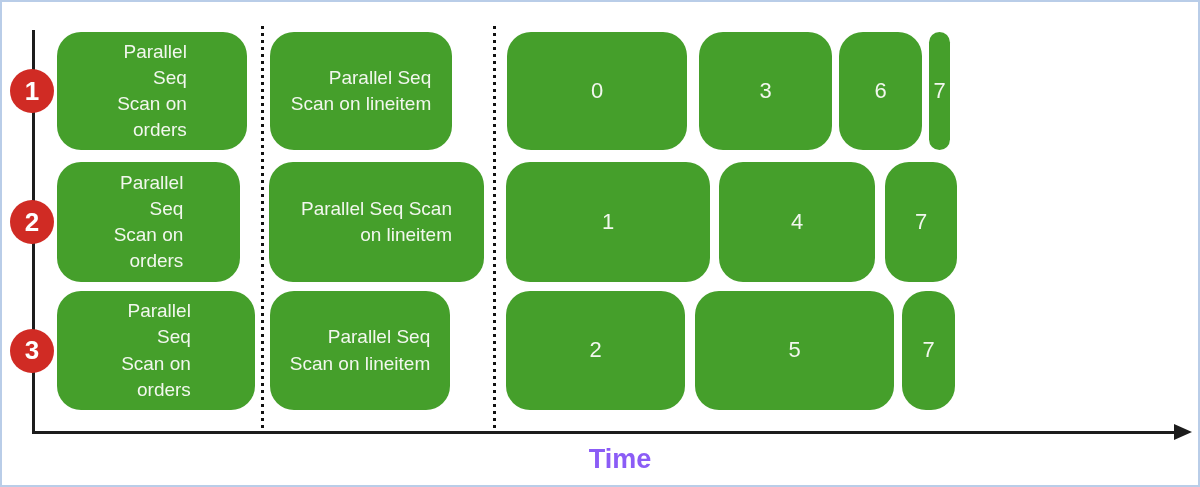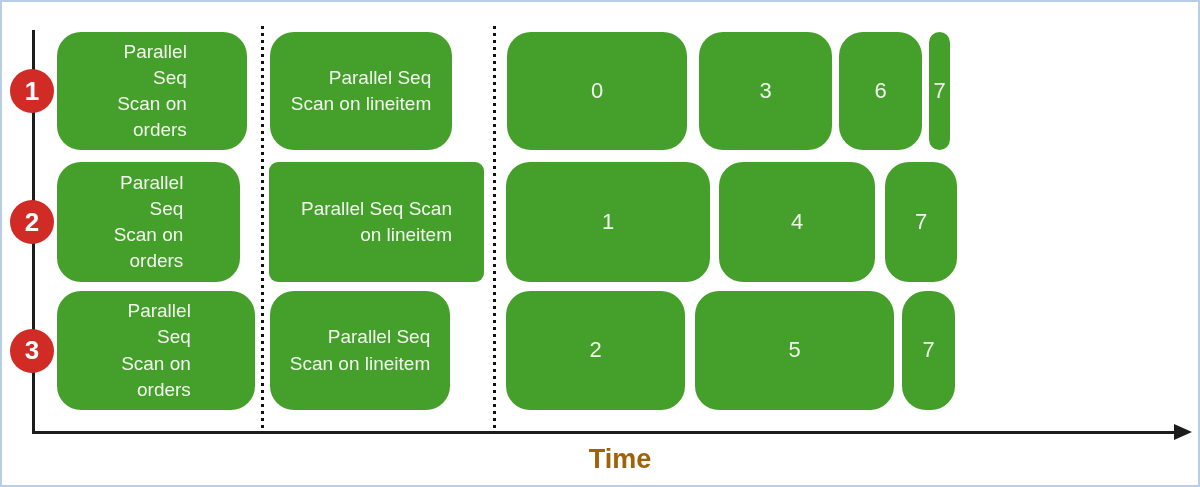--- a/index.html
+++ b/index.html
@@ -48,21 +48,21 @@
     text-align:right;
     white-space:pre-line;
     font-size:19px;line-height:1.38;
     z-index:2;
     box-sizing:border-box;
   }
   .task-block.numeric{font-size:22px;}
   .time-label{
     position:absolute;left:40px;right:0;top:442px;
     text-align:center;
-    font-size:27px;font-weight:bold;color:#a16207;
+    font-size:27px;font-weight:bold;color:#8b5cf6;
     z-index:1;
   }
 </style>
 </head>
 <body>
 
 <div id="canvas">
   <div class="axis-v"></div>
   <div class="axis-h"></div>
   <div class="axis-arrow"></div>
@@ -79,21 +79,21 @@
 Scan on lineitem</div>
       <div class="task-block numeric" style="left: 505px; width: 180px; top: 30px; height: 118px;">0</div>
       <div class="task-block numeric" style="left: 697px; width: 133px; top: 30px; height: 118px;">3</div>
       <div class="task-block numeric" style="left: 837px; width: 83px; top: 30px; height: 118px;">6</div>
       <div class="task-block numeric" style="left: 927px; width: 21px; top: 30px; height: 118px;">7</div>
       <div class="worker-badge" style="top: 198px;">2</div>
       <div class="task-block" style="left: 55px; width: 183px; top: 160px; height: 120px;">Parallel
 Seq
 Scan on
 orders</div>
-      <div class="task-block" style="left: 267px; width: 215px; top: 160px; height: 120px; border-radius: 9px;">Parallel Seq Scan
+      <div class="task-block" style="left: 267px; width: 215px; top: 160px; height: 120px;">Parallel Seq Scan
 on lineitem</div>
       <div class="task-block numeric" style="left: 504px; width: 204px; top: 160px; height: 120px;">1</div>
       <div class="task-block numeric" style="left: 717px; width: 156px; top: 160px; height: 120px;">4</div>
       <div class="task-block numeric" style="left: 883px; width: 72px; top: 160px; height: 120px;">7</div>
       <div class="worker-badge" style="top: 326.5px;">3</div>
       <div class="task-block" style="left: 55px; width: 198px; top: 289px; height: 119px;">Parallel
 Seq
 Scan on
 orders</div>
       <div class="task-block" style="left: 268px; width: 180px; top: 289px; height: 119px;">Parallel Seq

